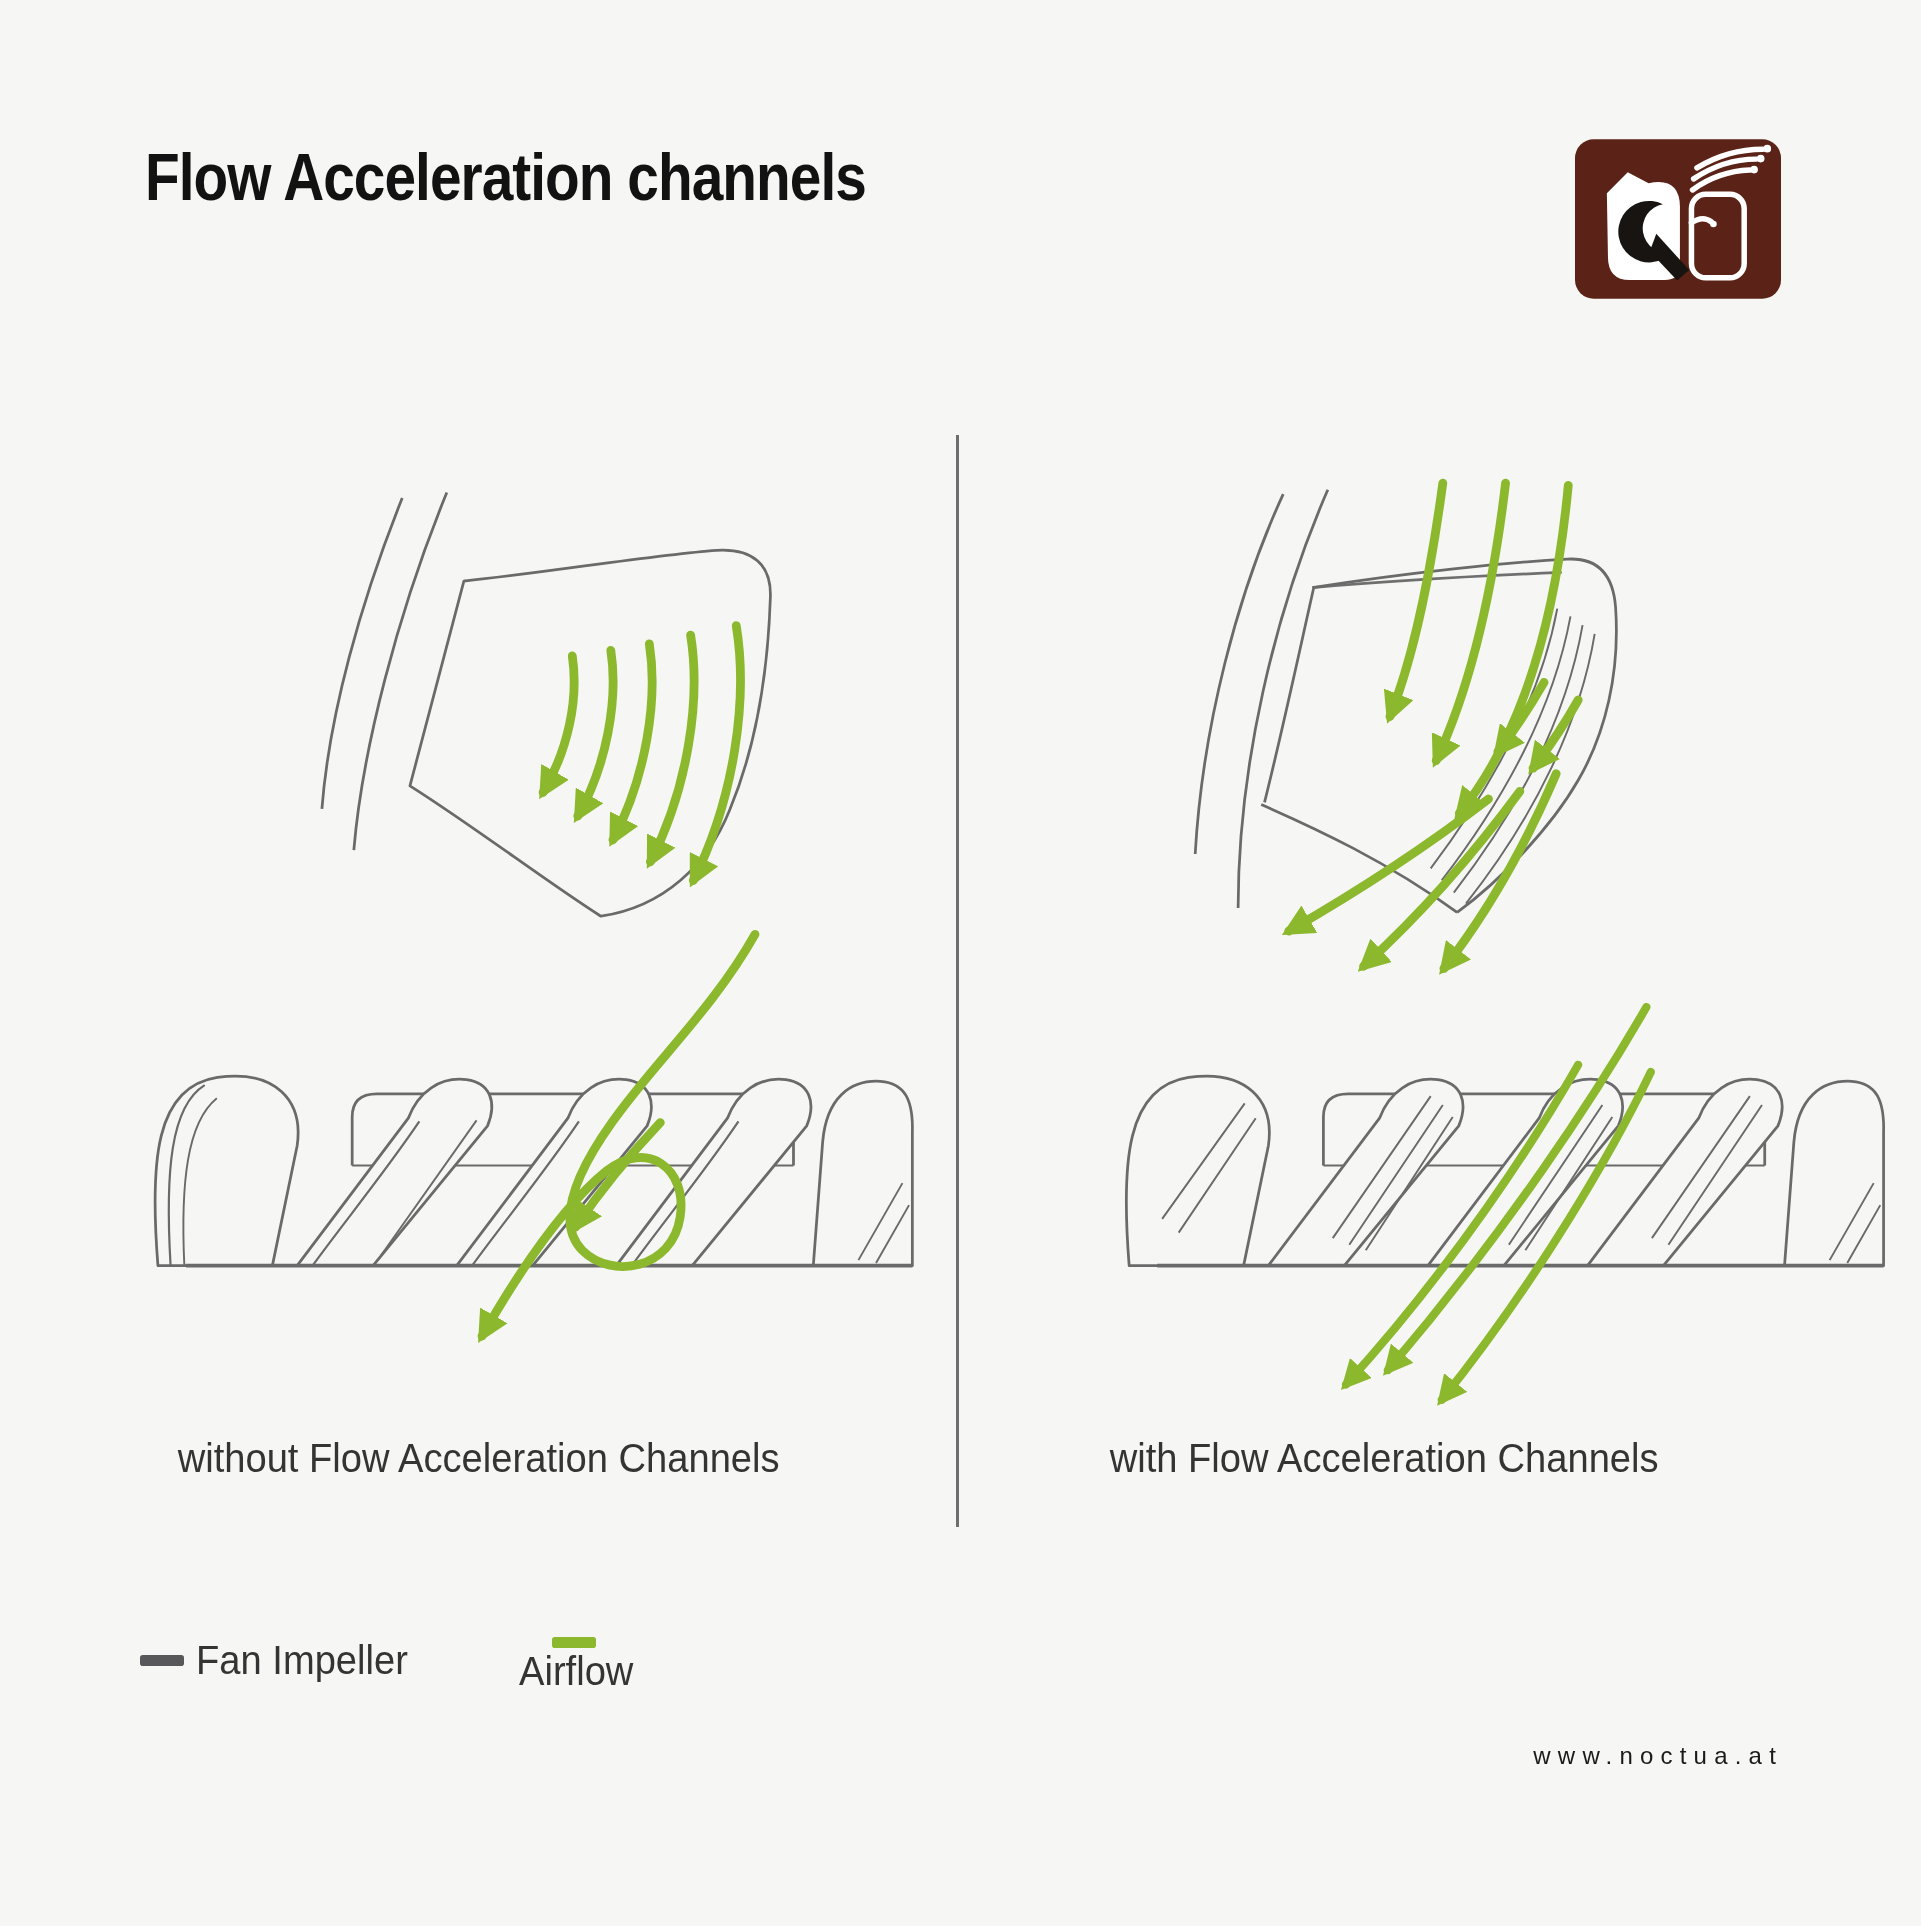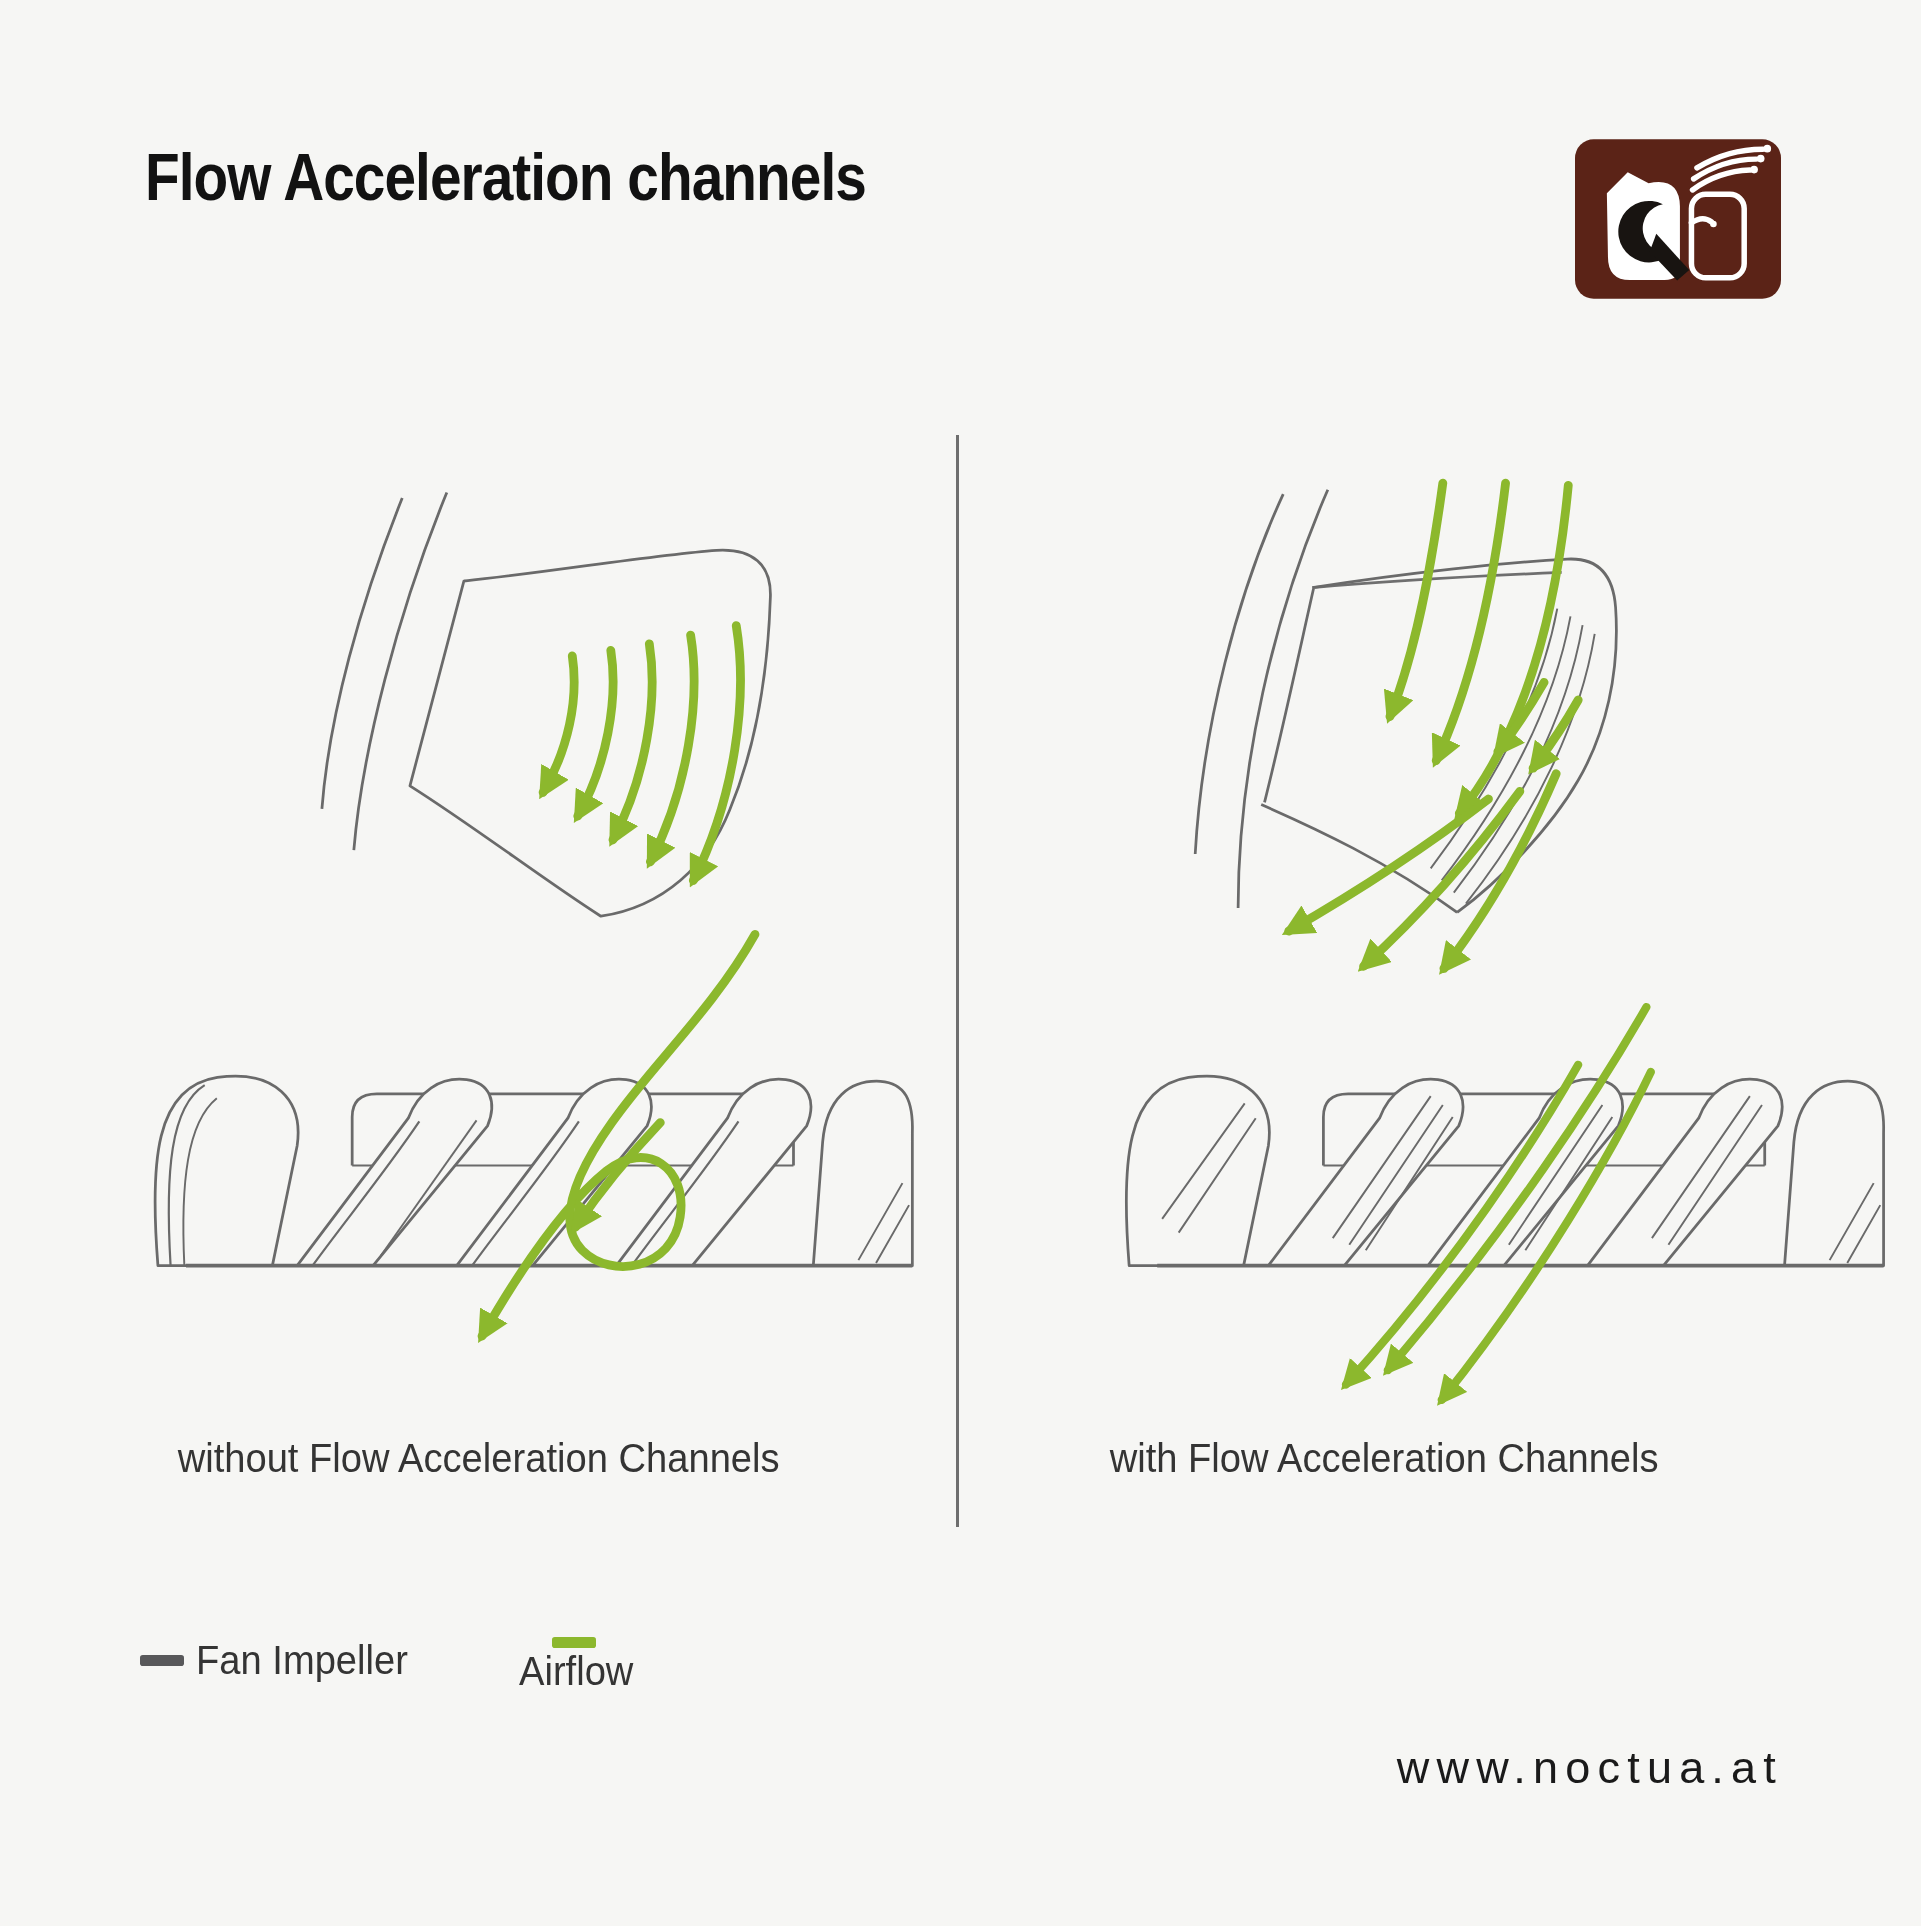--- a/index.html
+++ b/index.html
@@ -34,21 +34,21 @@
     font-size:41px;color:#343434;white-space:nowrap;
   }
   .legend-dash{width:44px;height:10.5px;border-radius:2.8px;display:inline-block;}
   .legend-dash.impeller{background:#58585a;}
   .legend-dash.airflow{background:#8cb82d;}
   .legend-label{margin-left:12px;transform:scaleX(0.93);transform-origin:left center;}
   .legend-item{display:flex;align-items:center;}
   #legend .legend-item + .legend-item{margin-left:83px;flex-direction:column;}
   #site-url{
     right:138px;top:1742px;
-    font-size:45px;color:#1a1a1a;letter-spacing:7.2px;white-space:nowrap;
+    font-size:24px;color:#1a1a1a;letter-spacing:7.2px;white-space:nowrap;
   }
   svg .gray-line{stroke:#6a6a6a;fill:none;}
   svg .gray-fill{stroke:#6a6a6a;fill:#f6f6f4;}
   svg .thin{stroke:#6f6f6f;fill:none;}
   svg .green{stroke:#8cb82d;fill:none;stroke-linecap:round;}
 </style>
 </head>
 <body>
 
 <div id="page-title" class="abs">Flow Acceleration channels</div>

